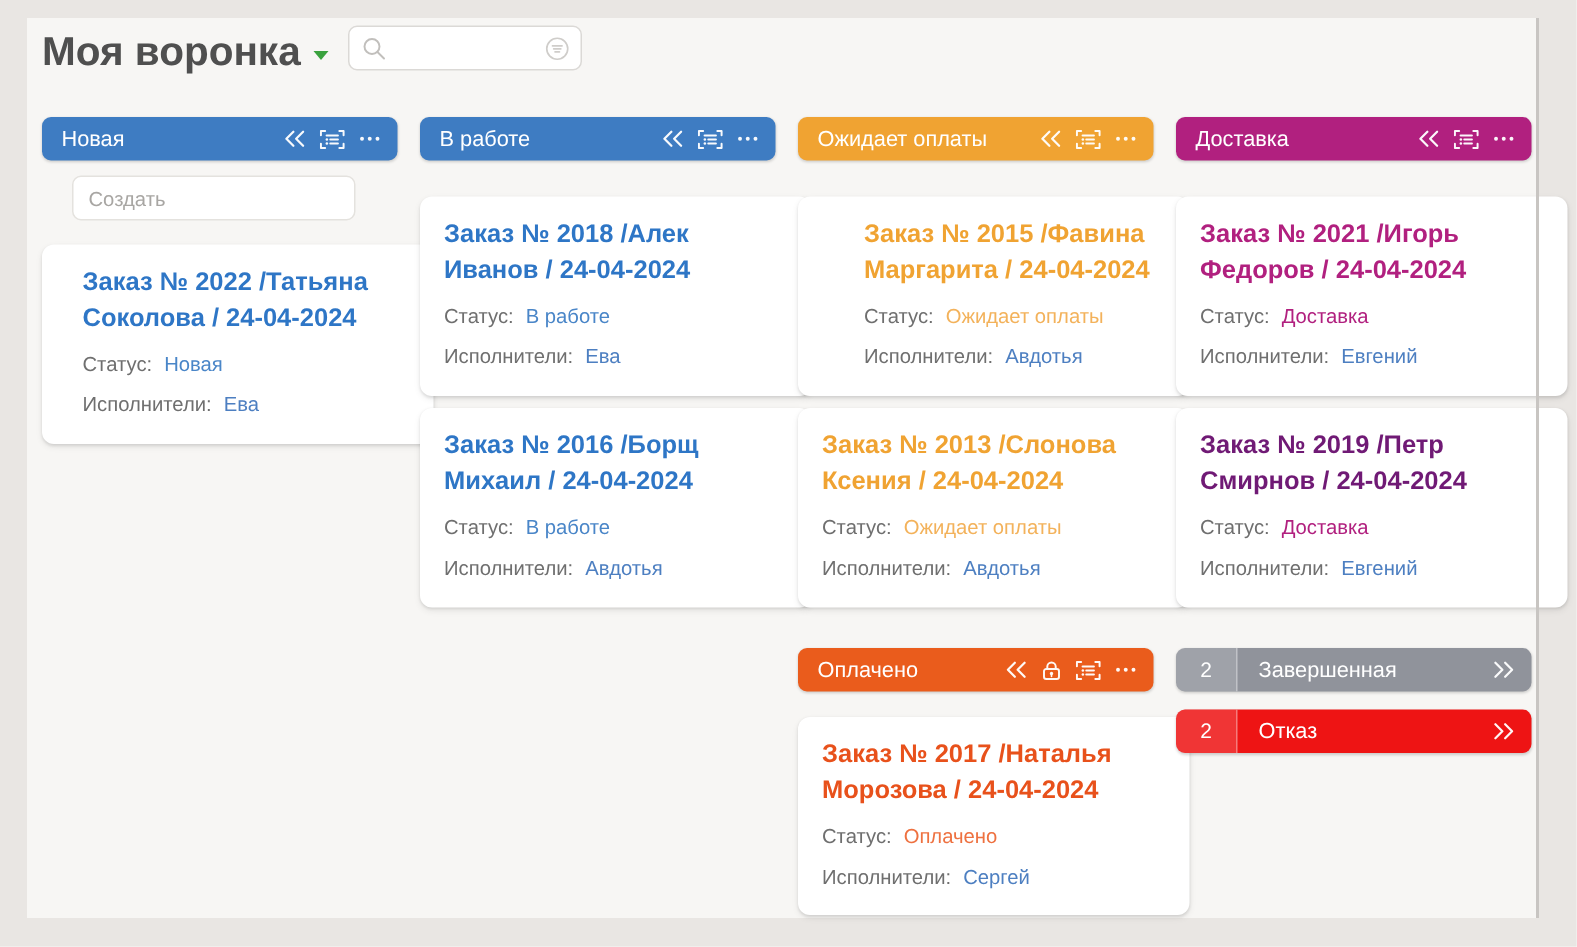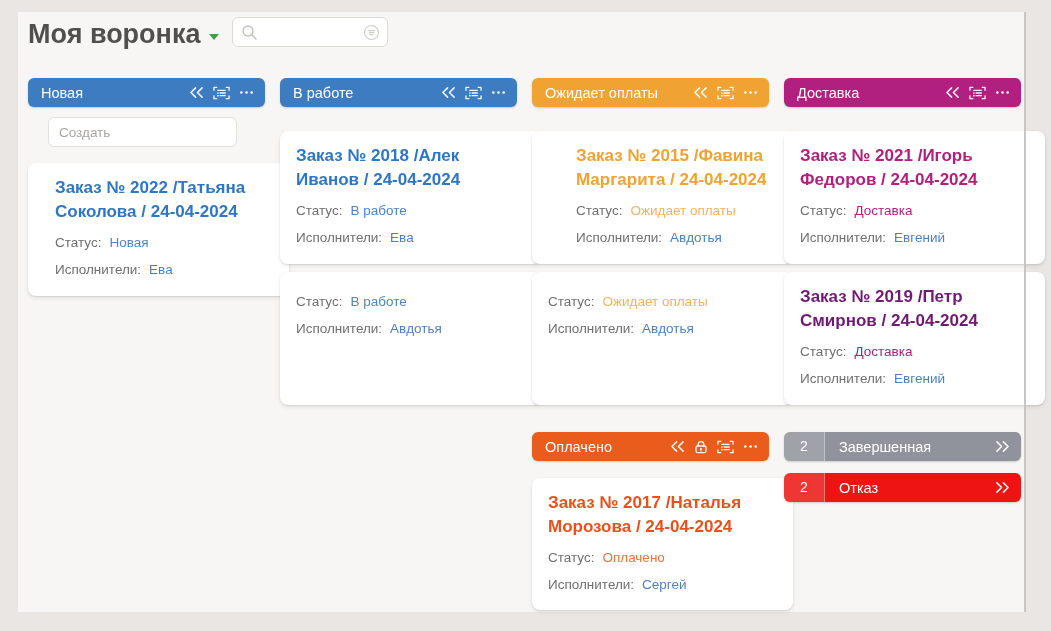--- a/index.html
+++ b/index.html
@@ -216,20 +216,21 @@
       <span class="lbl">Статус:</span>
       <span style="color: rgb(74, 134, 200);">В работе</span>
     </div>
     <div class="crow">
       <span class="lbl">Исполнители:</span>
       <span class="exec">Ева</span>
     </div>
   </div>
 
   <div class="card" style="left:262px;top:260px;">
+    <div class="card-title" style="color: rgb(46, 118, 198);">Заказ № 2016 /Борщ Михаил / 24-04-2024</div>
     <div class="crow">
       <span class="lbl">Статус:</span>
       <span style="color: rgb(74, 134, 200);">В работе</span>
     </div>
     <div class="crow">
       <span class="lbl">Исполнители:</span>
       <span class="exec">Авдотья</span>
     </div>
   </div>
 
@@ -239,20 +240,21 @@
       <span class="lbl">Статус:</span>
       <span style="color: rgb(243, 178, 91);">Ожидает оплаты</span>
     </div>
     <div class="crow">
       <span class="lbl">Исполнители:</span>
       <span class="exec">Авдотья</span>
     </div>
   </div>
 
   <div class="card" style="left:514px;top:260px;">
+    <div class="card-title" style="color: rgb(240, 163, 50);">Заказ № 2013 /Слонова Ксения / 24-04-2024</div>
     <div class="crow">
       <span class="lbl">Статус:</span>
       <span style="color: rgb(243, 178, 91);">Ожидает оплаты</span>
     </div>
     <div class="crow">
       <span class="lbl">Исполнители:</span>
       <span class="exec">Авдотья</span>
     </div>
   </div>
 

